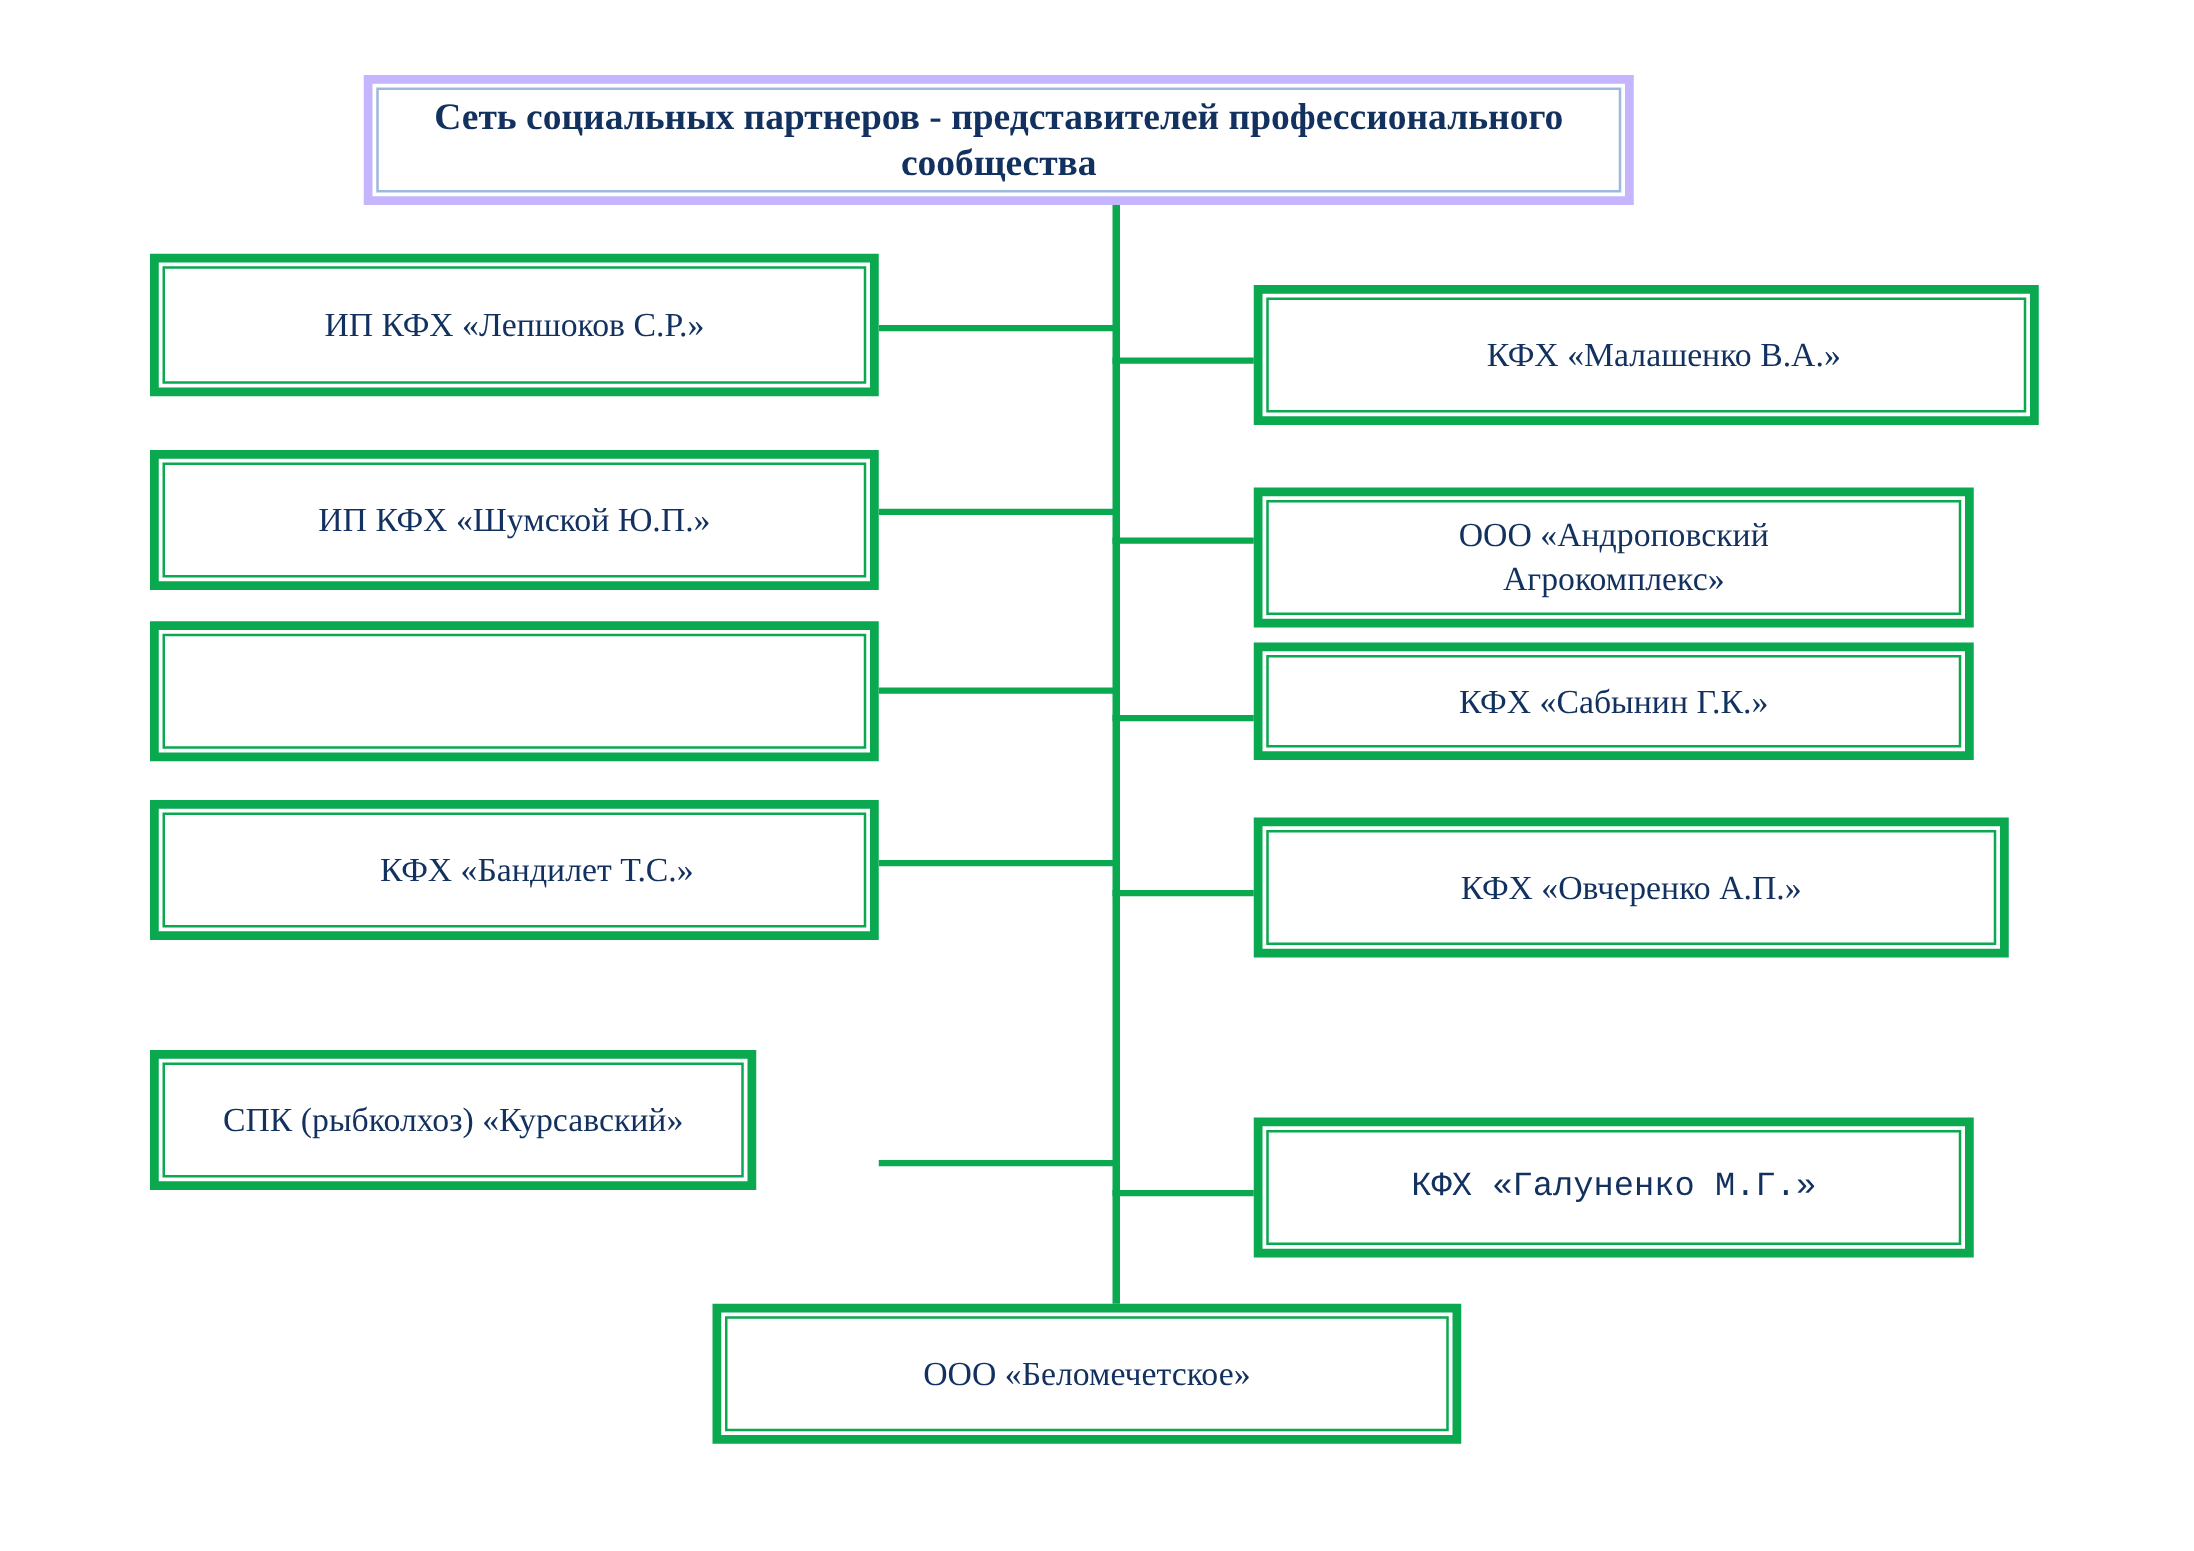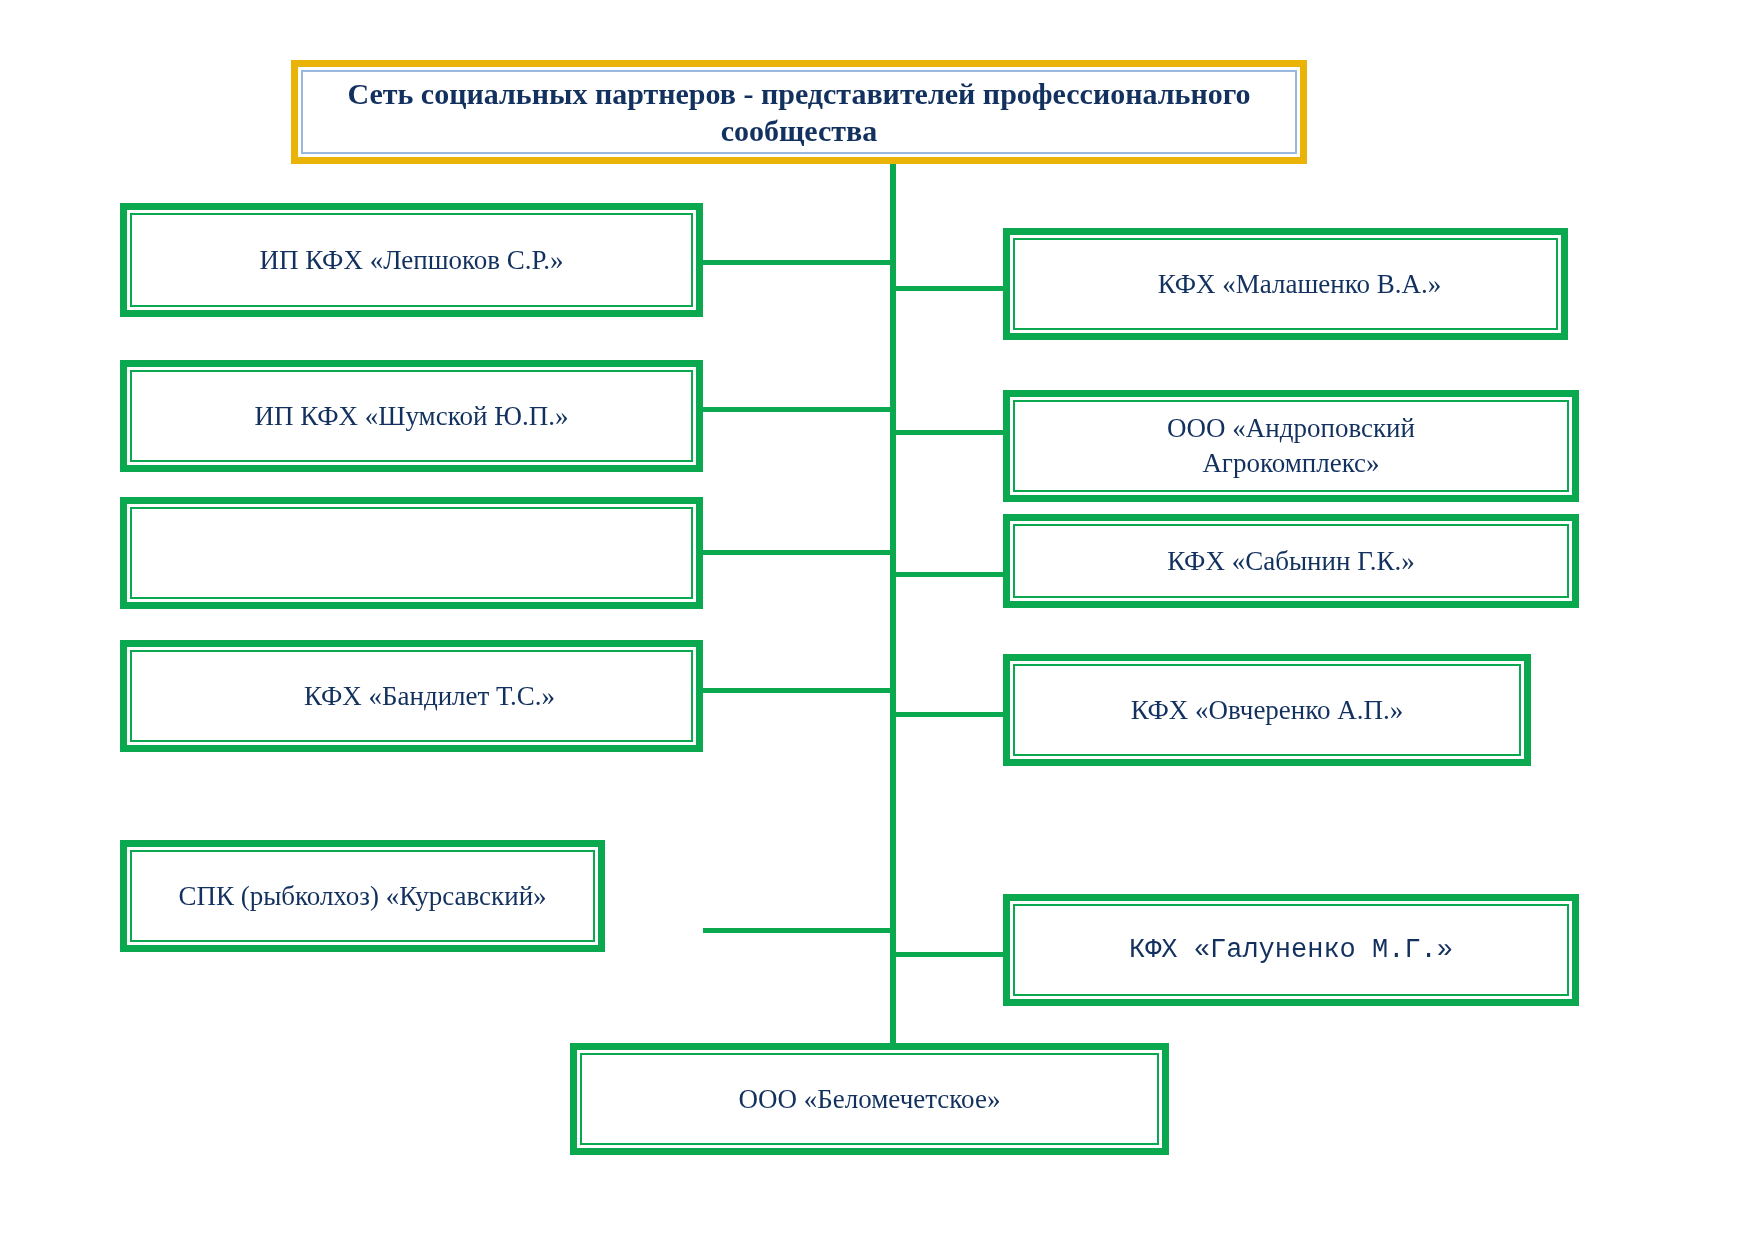--- a/index.html
+++ b/index.html
@@ -19,21 +19,21 @@
   }
 
   
   .title-box {
     position: absolute;
     left: 291px;
     top: 60px;
     width: 1016px;
     height: 104px;
     box-sizing: border-box;
-    border: 7px solid #eab308;
+    border: 7px solid #c4b5fd;
     background: #ffffff;
     display: flex;
     align-items: center;
     justify-content: center;
   }
   .title-box .inner-rule {
     position: absolute;
     left: 3px;
     top: 3px;
     right: 3px;
@@ -135,37 +135,37 @@
   <div class="node" style="left:120px; top:640px; width:583px; height:112px;padding-left:36px;">
     <span class="inner-rule"></span>
     <div class="node-text">КФХ «Бандилет Т.С.»</div>
   </div>
 
   <div class="node" style="left:120px; top:840px; width:485px; height:112px;">
     <span class="inner-rule"></span>
     <div class="node-text">СПК (рыбколхоз) «Курсавский»</div>
   </div>
 
-  <div class="node" style="left:1003px; top:228px; width:565px; height:112px;padding-left:28px;">
+  <div class="node" style="left:1003px; top:228px; width:628px; height:112px;padding-left:28px;">
     <span class="inner-rule"></span>
     <div class="node-text">КФХ «Малашенко В.А.»</div>
   </div>
 
   <div class="node" style="left:1003px; top:372px; width:576px; height:112px;margin-top:18px;">
     <span class="inner-rule"></span>
     <div class="node-text">ООО «Андроповский
 Агрокомплекс»</div>
   </div>
 
   <div class="node" style="left:1003px; top:514px; width:576px; height:94px;">
     <span class="inner-rule"></span>
     <div class="node-text">КФХ «Сабынин Г.К.»</div>
   </div>
 
-  <div class="node" style="left:1003px; top:654px; width:528px; height:112px;">
+  <div class="node" style="left:1003px; top:654px; width:604px; height:112px;">
     <span class="inner-rule"></span>
     <div class="node-text">КФХ «Овчеренко А.П.»</div>
   </div>
 
   <div class="node" style="left:1003px; top:894px; width:576px; height:112px;font-family:Liberation Mono, monospace;">
     <span class="inner-rule"></span>
     <div class="node-text">КФХ «Галуненко М.Г.»</div>
   </div>
 
   <div class="node" style="left:570px; top:1043px; width:599px; height:112px;">

